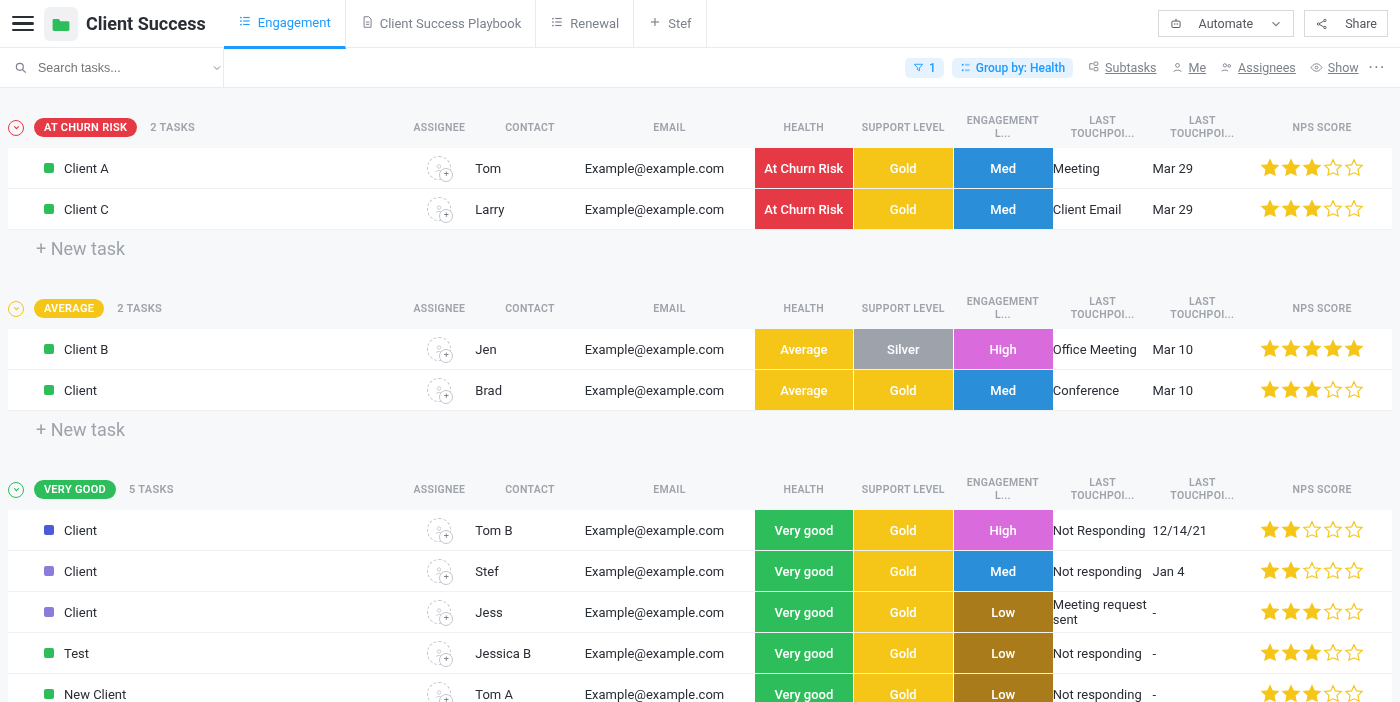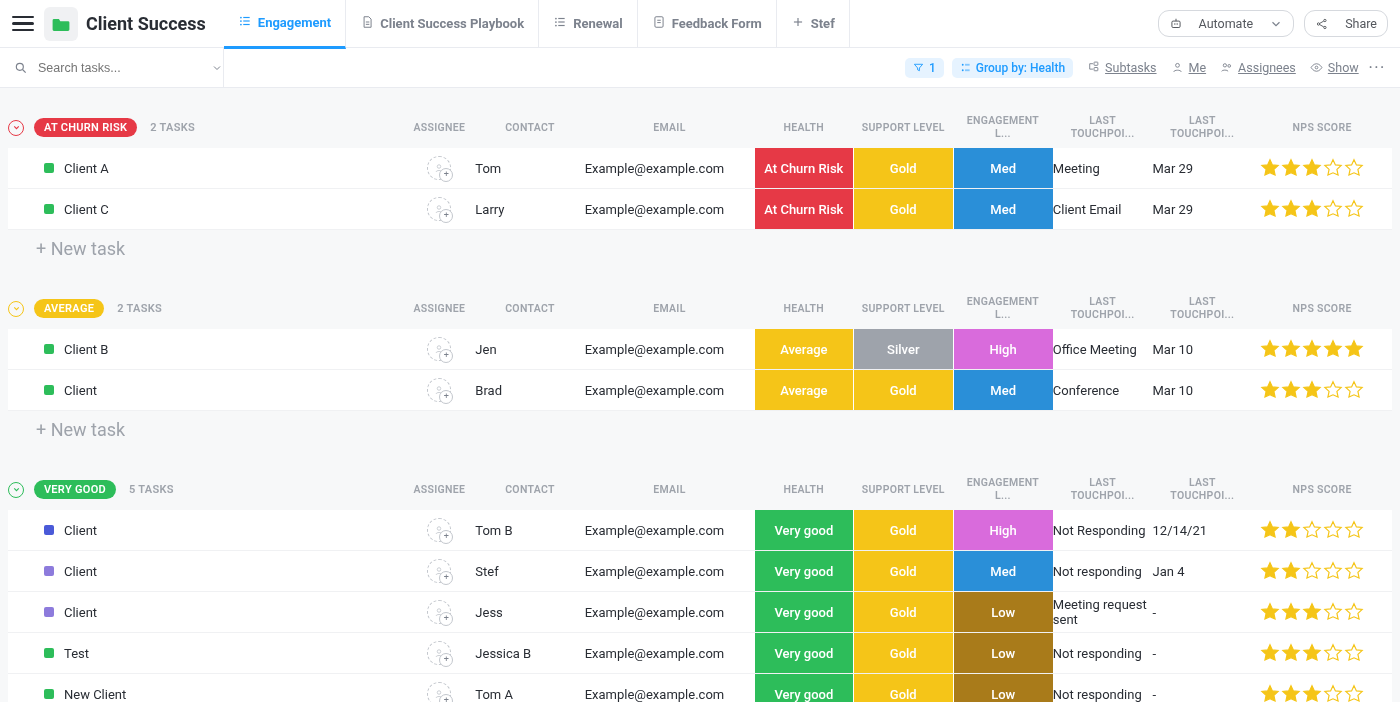--- a/index.html
+++ b/index.html
@@ -33,30 +33,30 @@
     display:flex; align-items:center; justify-content:center;
     margin-right: 8px;
   }
   .folder-icon { width:18px; height:14px; }
   .page-title { font-size:18px; font-weight:700; margin-right:18px;}
   .tabs { display:flex; align-items:stretch; height:48px;}
   .tab {
     display:flex; align-items:center; gap:6px;
     padding: 0 14px;
     border-right:1px solid #e9ebf0;
-    color:#7c828d; font-size:13px; font-weight:700;
+    color:#7c828d; font-size:13px; font-weight:400;
     cursor:pointer;
   }
   .tab.active { color:#1e9bff; border-bottom:3px solid #1e9bff; margin-bottom:-1px;}
   .tab svg { width:14px; height:14px;}
   .topbar-spacer { flex:1;}
   .top-actions { display:flex; align-items:center; gap:10px;}
   .btn-outline {
     display:flex; align-items:center; gap:16px;
-    border:1px solid #d6d9de; border-radius:11px;
+    border:1px solid #d6d9de; border-radius:0;
     padding: 5px 10px; font-size:12.5px; color:#54575d; background:#fff;
     cursor:pointer;
   }
   .btn-outline svg { width:14px; height:14px;}
   .chev { width:12px; height:12px; stroke:#7c828d;}
   
   .filterbar {
     display:flex; align-items:center;
     height:40px; padding: 0 14px;
     background:#fff; border-bottom:1px solid #e9ebf0;
@@ -194,28 +194,20 @@
       <div class="tab">
         <span><svg viewBox="0 0 24 24">
             <line x1="9" y1="6" x2="20" y2="6" stroke="#7c828d" stroke-width="2"></line>
             <line x1="9" y1="12" x2="20" y2="12" stroke="#7c828d" stroke-width="2"></line>
             <line x1="9" y1="18" x2="20" y2="18" stroke="#7c828d" stroke-width="2"></line>
             <circle cx="5" cy="6" r="1.5" fill="#7c828d"></circle>
             <circle cx="5" cy="12" r="1.5" fill="#7c828d"></circle>
             <circle cx="5" cy="18" r="1.5" fill="#7c828d"></circle>
           </svg></span>
         <span>Renewal</span>
-      </div>
-      <div class="tab">
-        <span><svg viewBox="0 0 24 24">
-            <rect x="5" y="3" width="14" height="18" rx="2" fill="none" stroke="#7c828d" stroke-width="1.7"></rect>
-            <line x1="9" y1="9" x2="15" y2="9" stroke="#7c828d" stroke-width="1.7"></line>
-            <line x1="9" y1="13" x2="15" y2="13" stroke="#7c828d" stroke-width="1.7"></line>
-          </svg></span>
-        <span>Feedback Form</span>
       </div>
       <div class="tab">
         <span><svg viewBox="0 0 24 24">
             <line x1="12" y1="5" x2="12" y2="19" stroke="#7c828d" stroke-width="2"></line>
             <line x1="5" y1="12" x2="19" y2="12" stroke="#7c828d" stroke-width="2"></line>
           </svg></span>
         <span>Stef</span>
       </div>
     </div>
 

